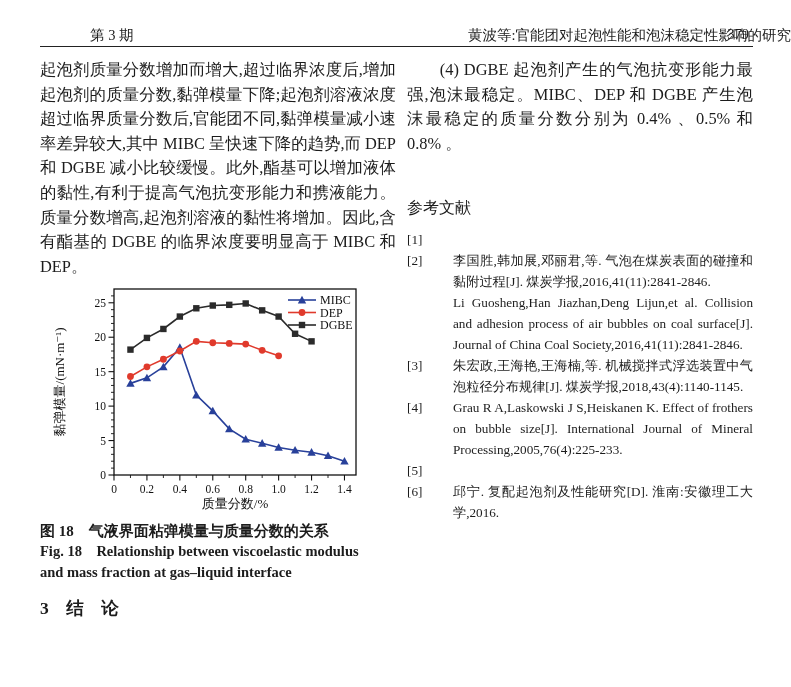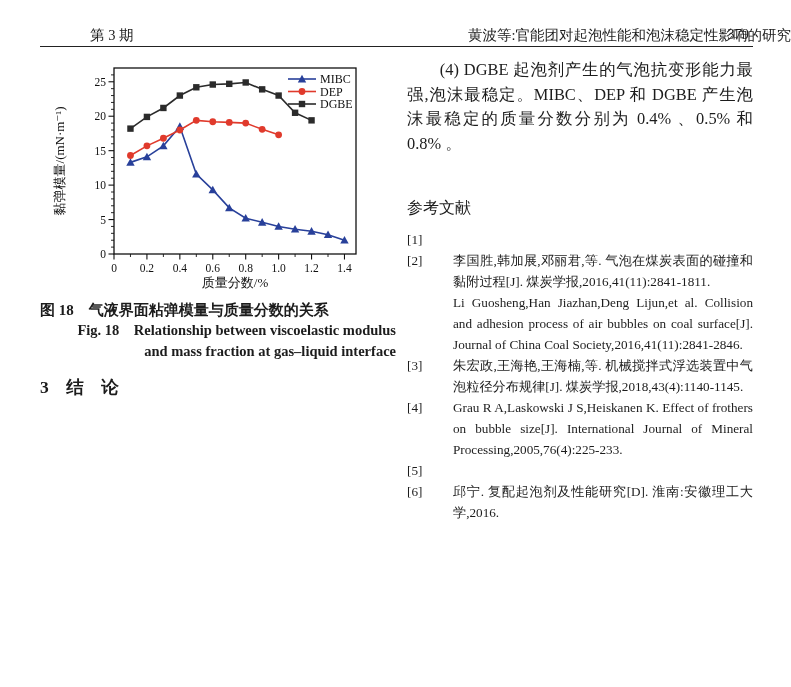--- a/index.html
+++ b/index.html
@@ -15,21 +15,21 @@
   .hdr-rule  { position:absolute; left:40px; right:38px; top:46px; border-top:1.6px solid #222; height:0; }
   
   .col-left  { position:absolute; left:40px;  top:58px; width:356px; }
   .col-right { position:absolute; left:407px; top:58px; width:346px; }
   .body-text { font-size:16.4px; line-height:24.6px; text-align:justify; margin:0; }
   .indent { text-indent:2em; }
   
   .figure { margin:0; padding:0; }
   .chart-wrap { margin:2px 0 0 2px; }
   .cap-zh { font-weight:bold; font-size:15px; line-height:20px; margin-top:4px; }
-  .cap-en { text-align:right; font-weight:bold; font-size:14.5px; line-height:21px; }
+  .cap-en { text-align:left; font-weight:bold; font-size:14.5px; line-height:21px; }
   .para2 { margin-top:14px; }
   .sec-heading { font-size:17.5px; font-weight:bold; margin:13px 0 0 0; }
   
   .refs-heading { font-size:16px; font-weight:normal; margin:42px 0 10px 0; }
   .ref { display:flex; font-size:13.2px; line-height:21px; }
   .ref-label { width:46px; flex:none; }
   .ref-body { flex:1; text-align:justify; }
   .ref-seg { text-align:justify; }
   svg text { font-family:"Liberation Serif","DejaVu Serif",serif; fill:#111; }
 </style>
@@ -37,20 +37,21 @@
 <body>
 
 <div class="page">
 
   <div class="hdr-issue">第 3 期</div>
   <div class="hdr-title">黄波等:官能团对起泡性能和泡沫稳定性影响的研究</div>
   <div class="hdr-page">379</div>
   <div class="hdr-rule"></div>
 
   <div class="col-left">
+    <p class="body-text">起泡剂质量分数增加而增大,超过临界浓度后,增加起泡剂的质量分数,黏弹模量下降;起泡剂溶液浓度超过临界质量分数后,官能团不同,黏弹模量减小速率差异较大,其中 MIBC 呈快速下降的趋势,而 DEP 和 DGBE 减小比较缓慢。此外,酯基可以增加液体的黏性,有利于提高气泡抗变形能力和携液能力。质量分数增高,起泡剂溶液的黏性将增加。因此,含有酯基的 DGBE 的临界浓度要明显高于 MIBC 和 DEP。</p>
 
     <figure class="figure">
       <div class="chart-wrap">
         <svg id="chart-svg" width="340" height="232" viewBox="0 0 340 232">
             <rect x="72" y="8" width="242" height="186" fill="none" stroke="#111" stroke-width="1.3"></rect>
             <line x1="88.46258503401361" y1="194" x2="88.46258503401361" y2="197" stroke="#111" stroke-width="0.9"></line>
             <line x1="121.38775510204083" y1="194" x2="121.38775510204083" y2="197" stroke="#111" stroke-width="0.9"></line>
             <line x1="154.312925170068" y1="194" x2="154.312925170068" y2="197" stroke="#111" stroke-width="0.9"></line>
             <line x1="187.23809523809524" y1="194" x2="187.23809523809524" y2="197" stroke="#111" stroke-width="0.9"></line>
             <line x1="220.16326530612244" y1="194" x2="220.16326530612244" y2="197" stroke="#111" stroke-width="0.9"></line>
@@ -170,21 +171,21 @@
   <div class="col-right">
     <p class="body-text indent">(4) DGBE 起泡剂产生的气泡抗变形能力最强,泡沫最稳定。MIBC、DEP 和 DGBE 产生泡沫最稳定的质量分数分别为 0.4% 、0.5% 和 0.8% 。</p>
     <h3 class="refs-heading">参考文献</h3>
     <div id="refs">
         <div class="ref">
           <span class="ref-label">[1]</span>
         </div>
         <div class="ref">
           <span class="ref-label">[2]</span>
           <div class="ref-body">
-            <div class="ref-seg">李国胜,韩加展,邓丽君,等. 气泡在煤炭表面的碰撞和黏附过程[J]. 煤炭学报,2016,41(11):2841-1811.</div>
+            <div class="ref-seg">李国胜,韩加展,邓丽君,等. 气泡在煤炭表面的碰撞和黏附过程[J]. 煤炭学报,2016,41(11):2841-2846.</div>
             <div class="ref-seg">Li Guosheng,Han Jiazhan,Deng Lijun,et al. Collision and adhesion process of air bubbles on coal surface[J]. Journal of China Coal Society,2016,41(11):2841-2846.</div>
           </div>
         </div>
         <div class="ref">
           <span class="ref-label">[3]</span>
           <div class="ref-body">
             <div class="ref-seg">朱宏政,王海艳,王海楠,等. 机械搅拌式浮选装置中气泡粒径分布规律[J]. 煤炭学报,2018,43(4):1140-1145.</div>
           </div>
         </div>
         <div class="ref">

